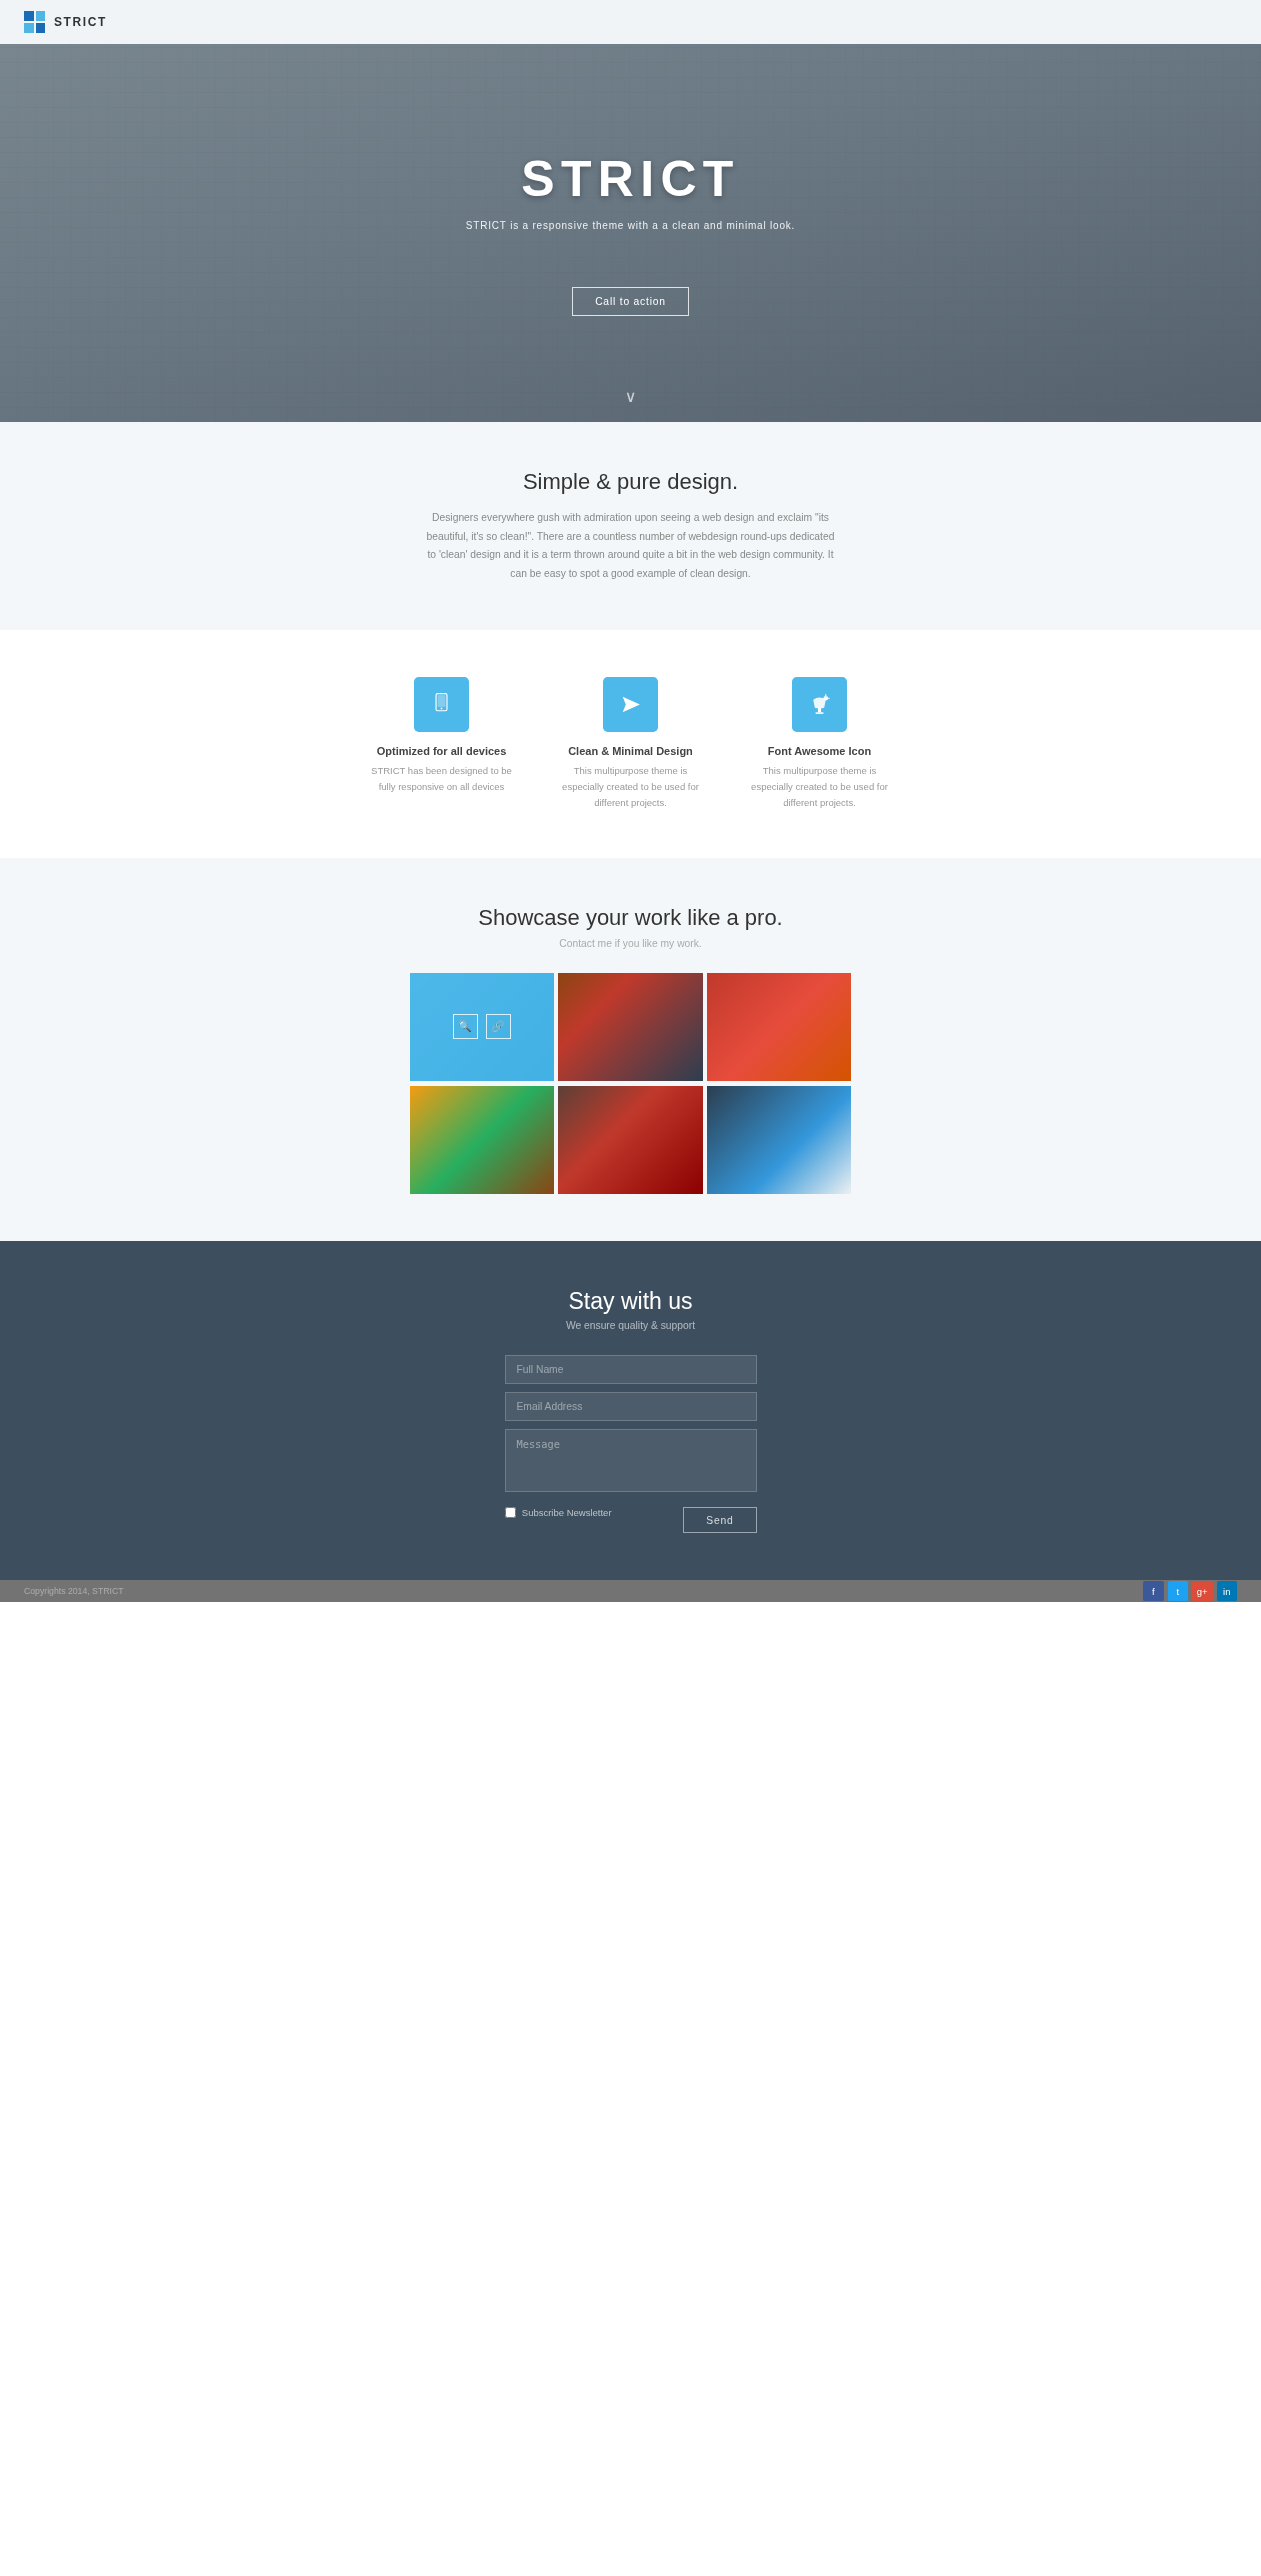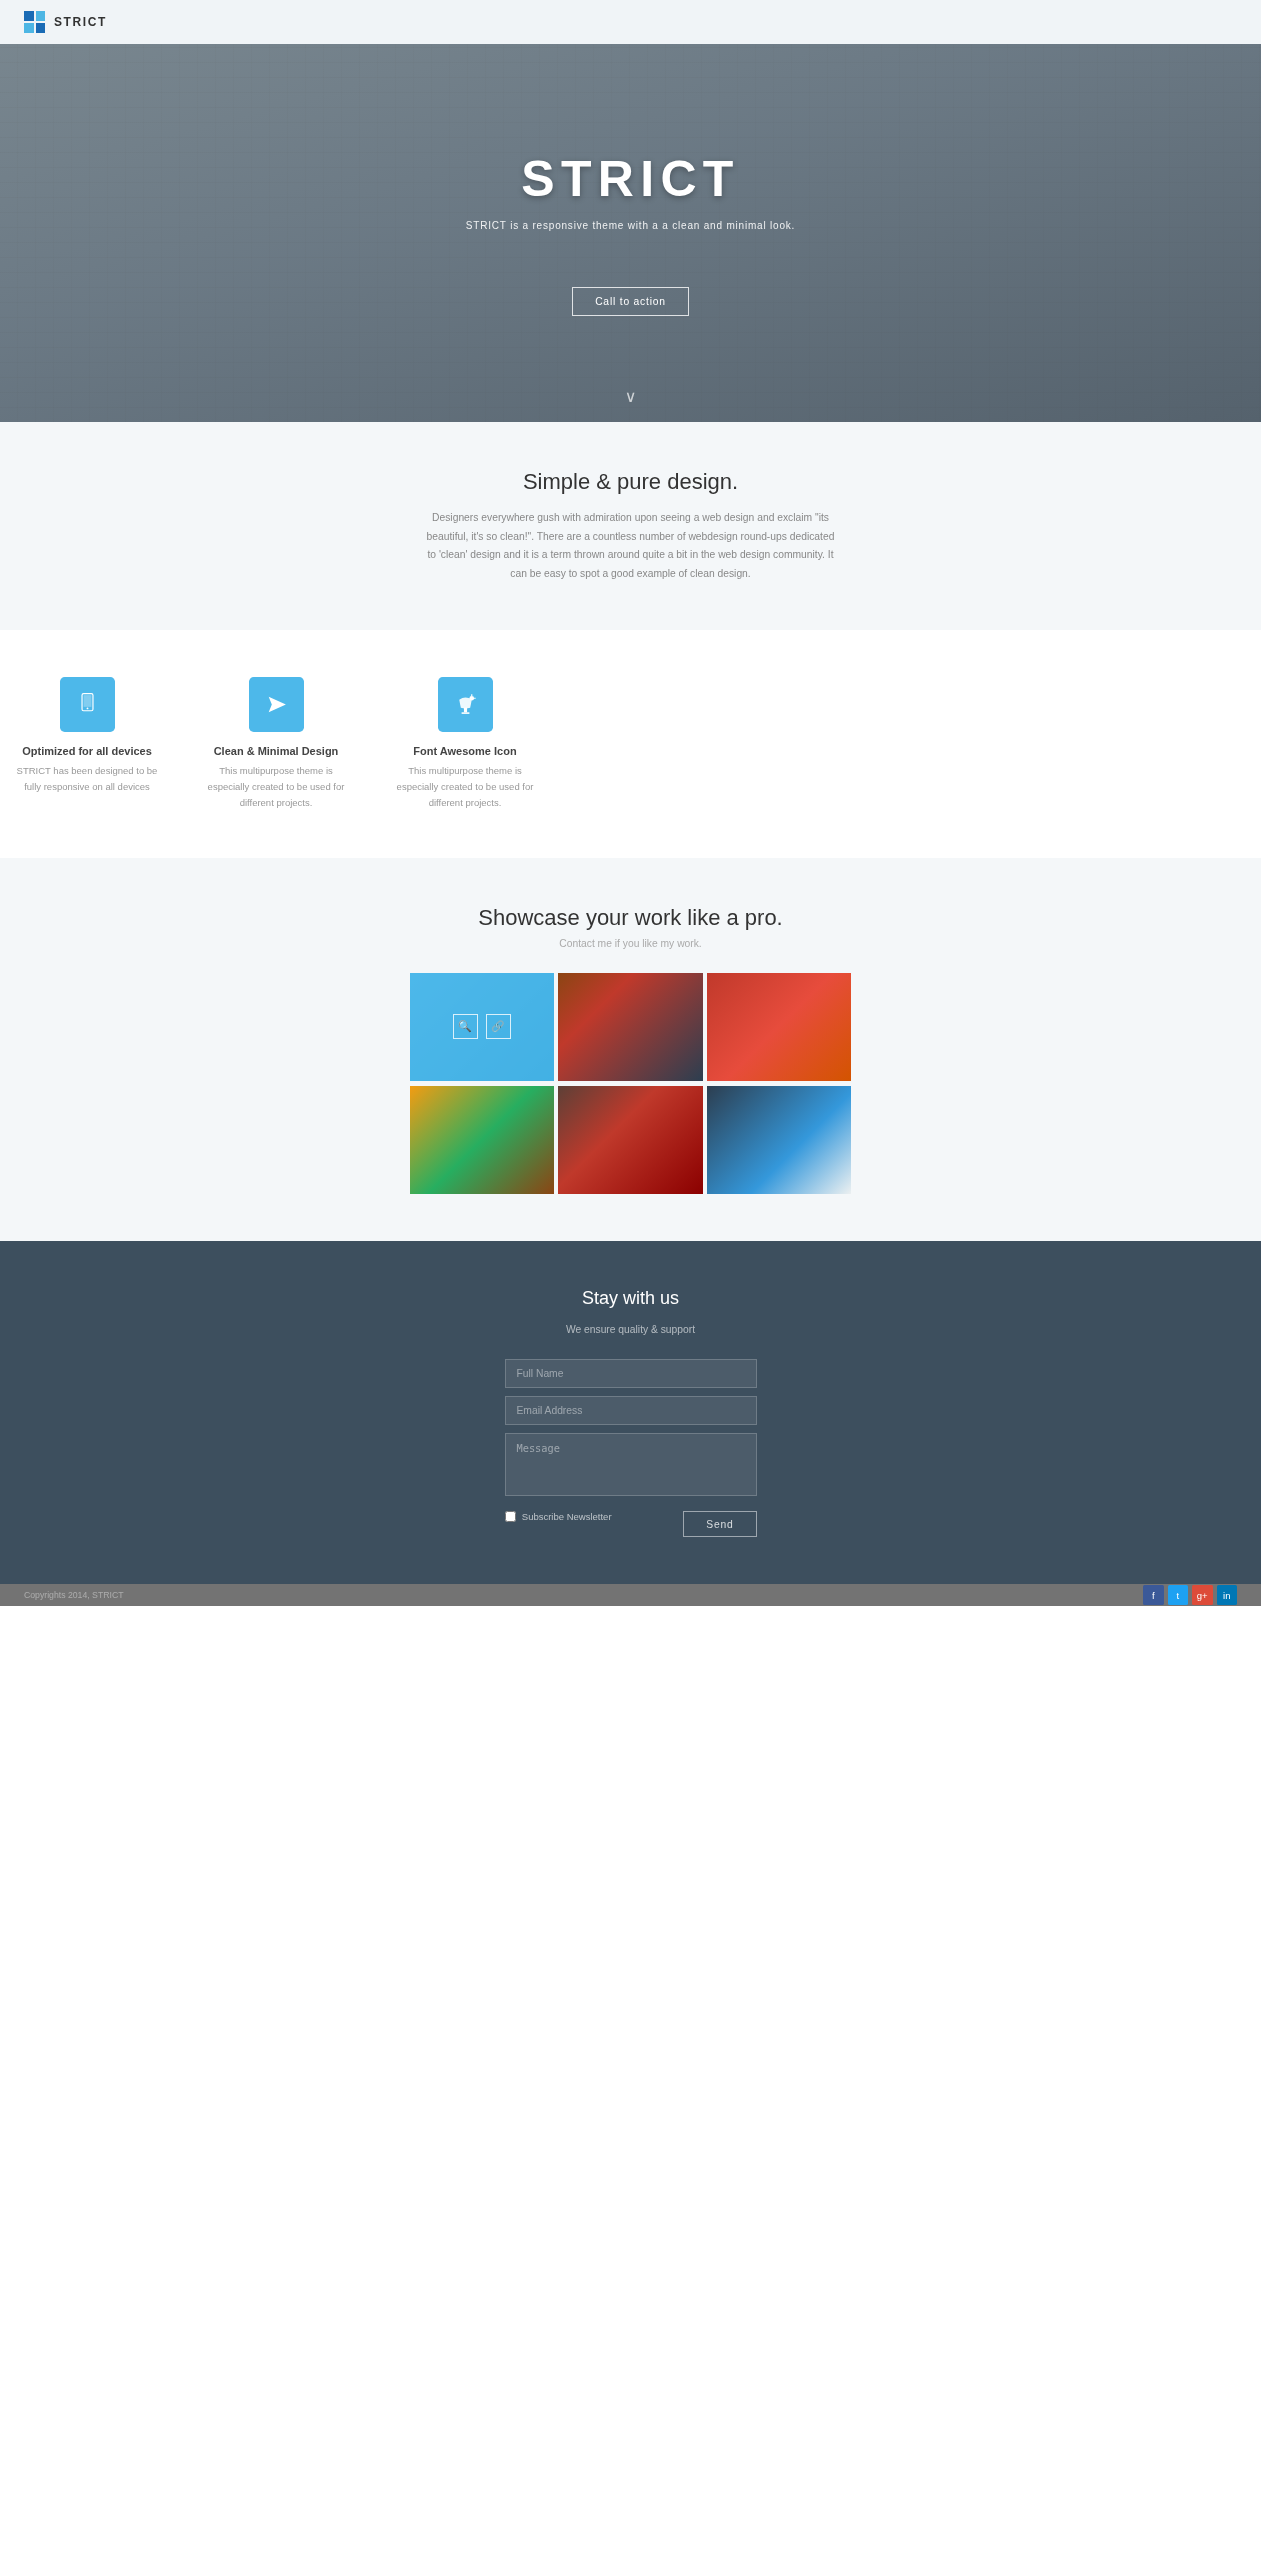--- a/index.html
+++ b/index.html
@@ -119,20 +119,21 @@
       line-height: 1.8;
       max-width: 410px;
       margin: 0 auto;
     }
 
     
     .section-features {
       background: #fff;
       padding: 47px 16px;
       display: flex;
+      justify-content: center;
       gap: 47px;
     }
     .feature-item {
       text-align: center;
       max-width: 142px;
     }
     .feature-icon {
       width: 55px;
       height: 55px;
       background: #4db8ea;
@@ -218,24 +219,24 @@
     .img-5 { background: linear-gradient(135deg, #5D4037 0%, #c0392b 40%, #8B0000 100%); }
     .img-6 { background: linear-gradient(135deg, #2c3e50 0%, #3498db 60%, #ecf0f1 100%); }
 
     
     .section-contact {
       background: #3d4f5e;
       padding: 47px 16px;
       text-align: center;
     }
     .section-contact h2 {
-      font-size: 18px;
+      font-size: 23px;
       font-weight: 400;
       color: #fff;
-      margin-bottom: 15px;
+      margin-bottom: 5px;
     }
     .section-contact .sub {
       font-size: 10.3px;
       color: rgba(255,255,255,0.6);
       margin-bottom: 24px;
     }
     .contact-form {
       max-width: 252px;
       margin: 0 auto;
     }

